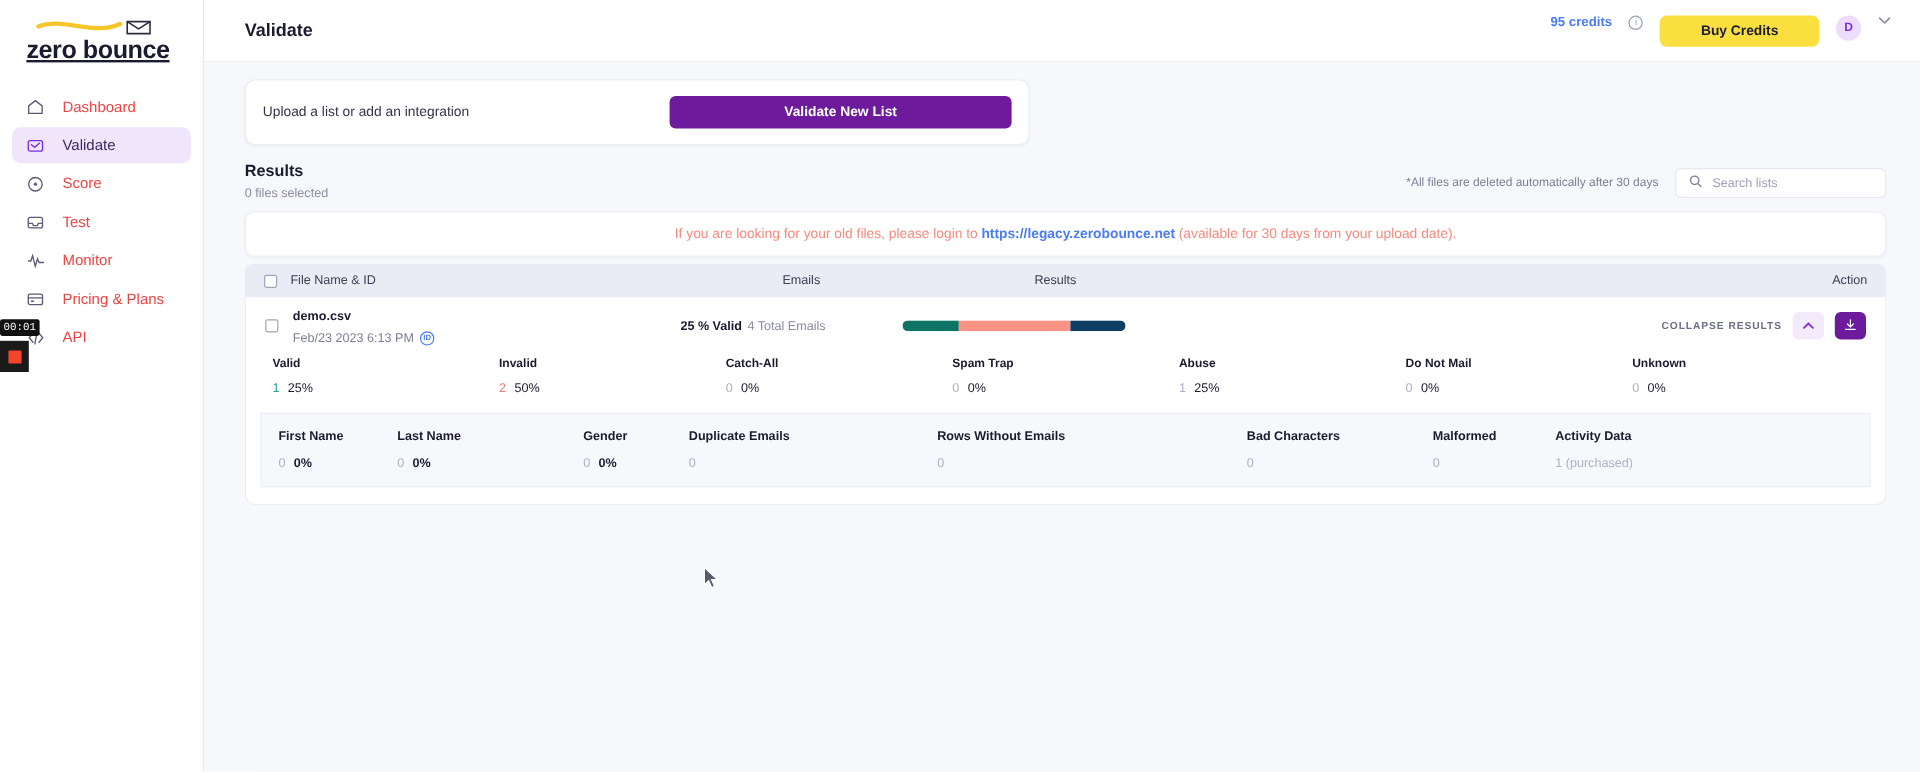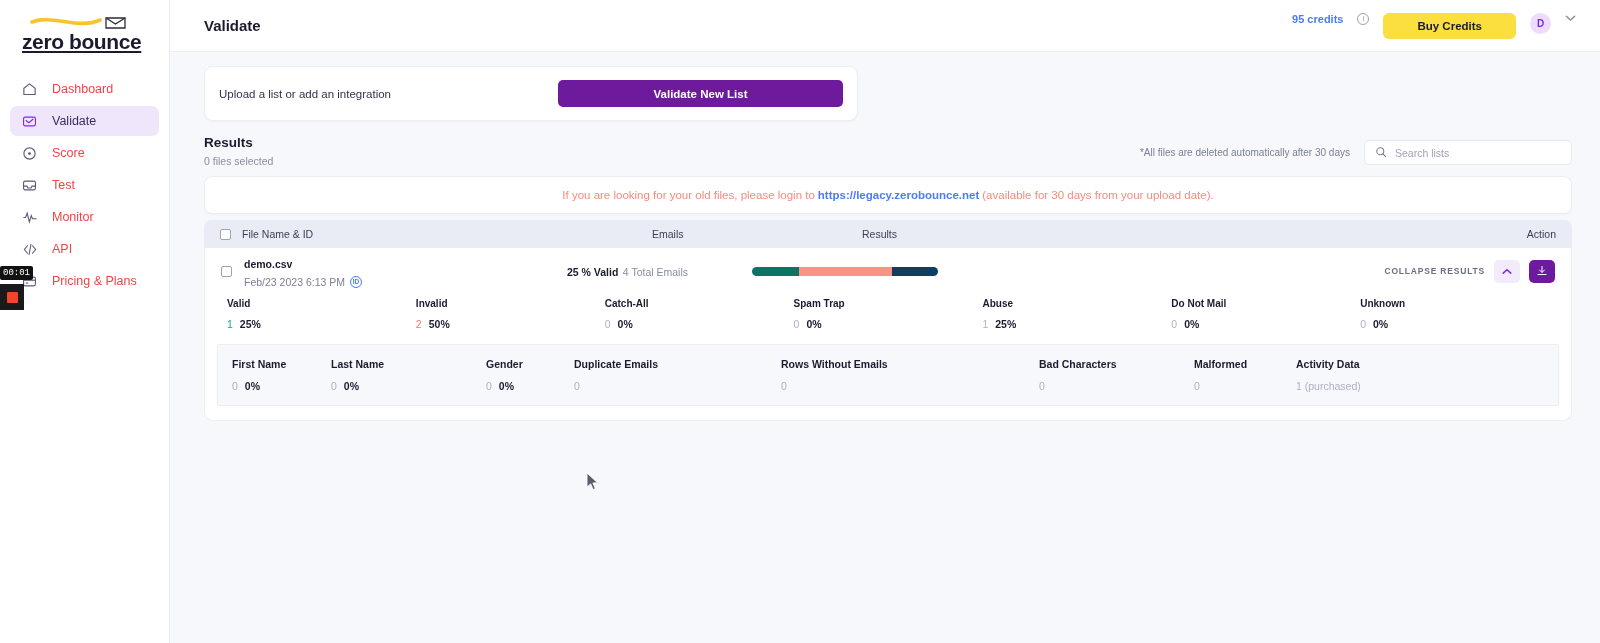--- a/index.html
+++ b/index.html
@@ -109,21 +109,21 @@
     font-weight: 600; cursor: pointer; font-family: inherit;
   }
 
   
   .results-head { margin-top: 14px; display: flex; align-items: flex-end; }
   .results-title { font-size: 13.5px; font-weight: 700; color: #1b1b2f; }
   .files-sel { font-size: 10.5px; color: #8a8da0; margin-top: 5px; }
   .results-right { margin-left: auto; display: flex; align-items: center; gap: 14px; padding-bottom: 2px; }
   .delete-note { font-size: 10px; color: #7a7e93; }
   .search-box {
-    width: 208px; height: 25px; background: #fff; border: 1px solid #e7e8f0;
+    width: 176px; height: 25px; background: #fff; border: 1px solid #e7e8f0;
     border-radius: 5px; display: flex; align-items: center; gap: 8px; padding: 0 10px;
   }
   .search-box input {
     border: none; outline: none; font-size: 10.5px; color: #33344a;
     width: 100%; font-family: inherit; background: transparent;
   }
   .search-box input::placeholder { color: #9ea2b5; }
 
   
   .legacy {
@@ -176,21 +176,21 @@
   }
 
   
   .stats { display: flex; padding: 4px 10px 0 10px; }
   .stat { flex: 1 1 0; }
   .stat-lbl { font-size: 10px; font-weight: 700; color: #1b1b2f; }
   .stat-val { margin-top: 9px; font-size: 10.5px; display: flex; gap: 7px; }
   .stat-n { color: #adb1c2; }
   .stat-n.teal { color: #23a291; }
   .stat-n.red { color: #f07b6e; }
-  .stat-p { font-weight: 700; color: #1b1b2f; }
+  .stat-p { font-weight: 400; color: #1b1b2f; }
 
   
   .detail {
     margin-top: 14px; background: #f7f8fc; border: 1px solid #eceef5;
     border-radius: 1px; display: flex; padding: 13px 14px 13px 14px; align-items: flex-end;
   }
   .dcol { font-size: 10.5px; }
   .dcol .dlbl { font-weight: 700; color: #1b1b2f; }
   .dcol .dval { margin-top: 10px; display: flex; gap: 7px; }
   .dcol .dn { color: #adb1c2; }
@@ -257,37 +257,37 @@
       <div class="nav-item">
         <span class="ico">
           <svg width="16" height="15" viewBox="0 0 24 24" fill="none" stroke="currentColor" stroke-width="1.8" stroke-linecap="round">
               <path d="M2 12 H5 L7.5 5 L11 19 L14 9 L16 14 H22"></path>
             </svg>
         </span>
         <span class="lbl">Monitor</span>
       </div>
       <div class="nav-item">
         <span class="ico">
+          <svg width="15" height="15" viewBox="0 0 24 24" fill="none" stroke="currentColor" stroke-width="1.8">
+              <rect x="2.5" y="5" width="19" height="14" rx="2.5"></rect>
+              <path d="M2.5 10 H21.5"></path>
+              <path d="M6 14.5 H10"></path>
+            </svg>
+        </span>
+        <span class="lbl">Pricing &amp; Plans</span>
+      </div>
+      <div class="nav-item">
+        <span class="ico">
           <svg width="16" height="15" viewBox="0 0 24 24" fill="none" stroke="currentColor" stroke-width="1.8" stroke-linecap="round">
               <path d="M8 6 L3 12 L8 18"></path>
               <path d="M16 6 L21 12 L16 18"></path>
               <path d="M13.5 4 L10.5 20"></path>
             </svg>
         </span>
         <span class="lbl">API</span>
-      </div>
-      <div class="nav-item">
-        <span class="ico">
-          <svg width="15" height="15" viewBox="0 0 24 24" fill="none" stroke="currentColor" stroke-width="1.8">
-              <rect x="2.5" y="5" width="19" height="14" rx="2.5"></rect>
-              <path d="M2.5 10 H21.5"></path>
-              <path d="M6 14.5 H10"></path>
-            </svg>
-        </span>
-        <span class="lbl">Pricing &amp; Plans</span>
       </div>
     </nav>
 
     <div class="rec-timer">00:01</div>
     <div class="rec-stop">
         <i></i>
       </div>
   </aside>
 
   <section class="main">

